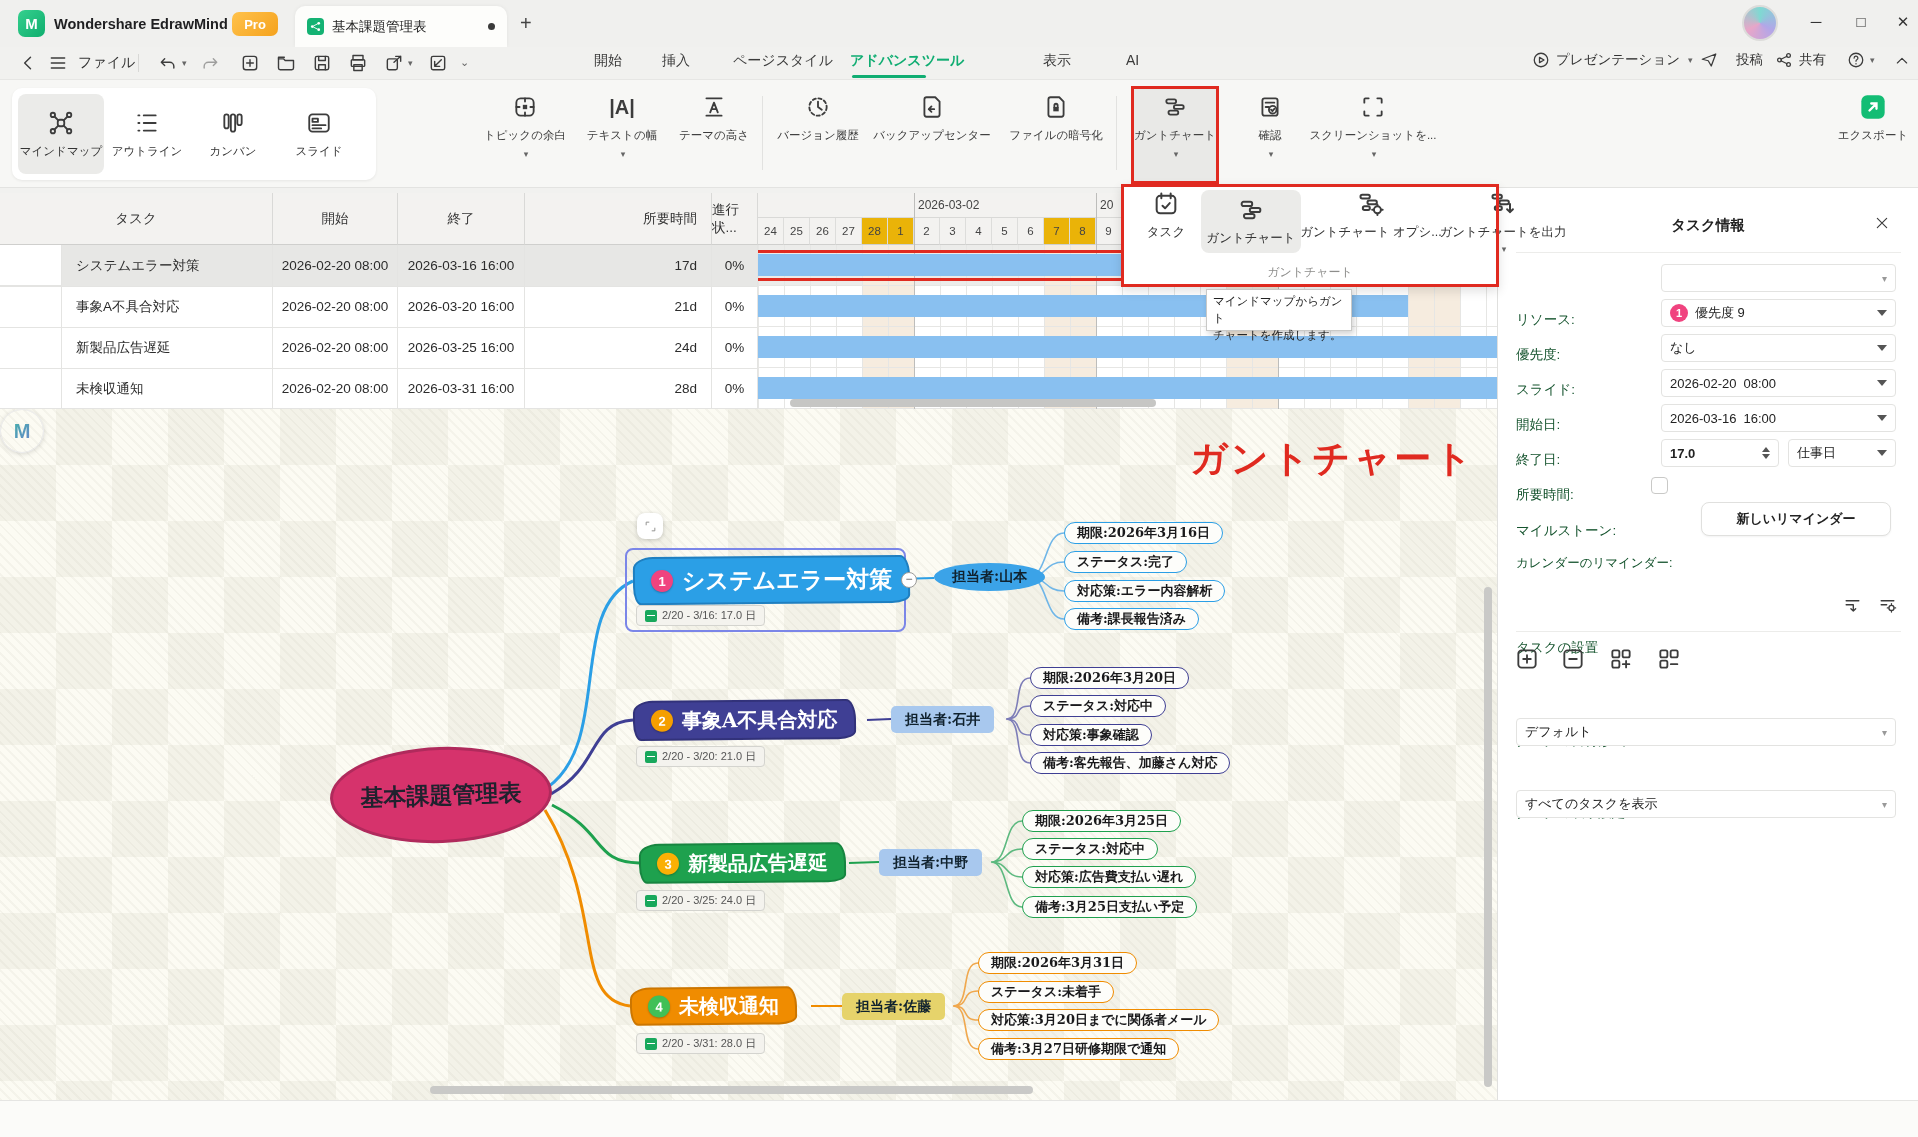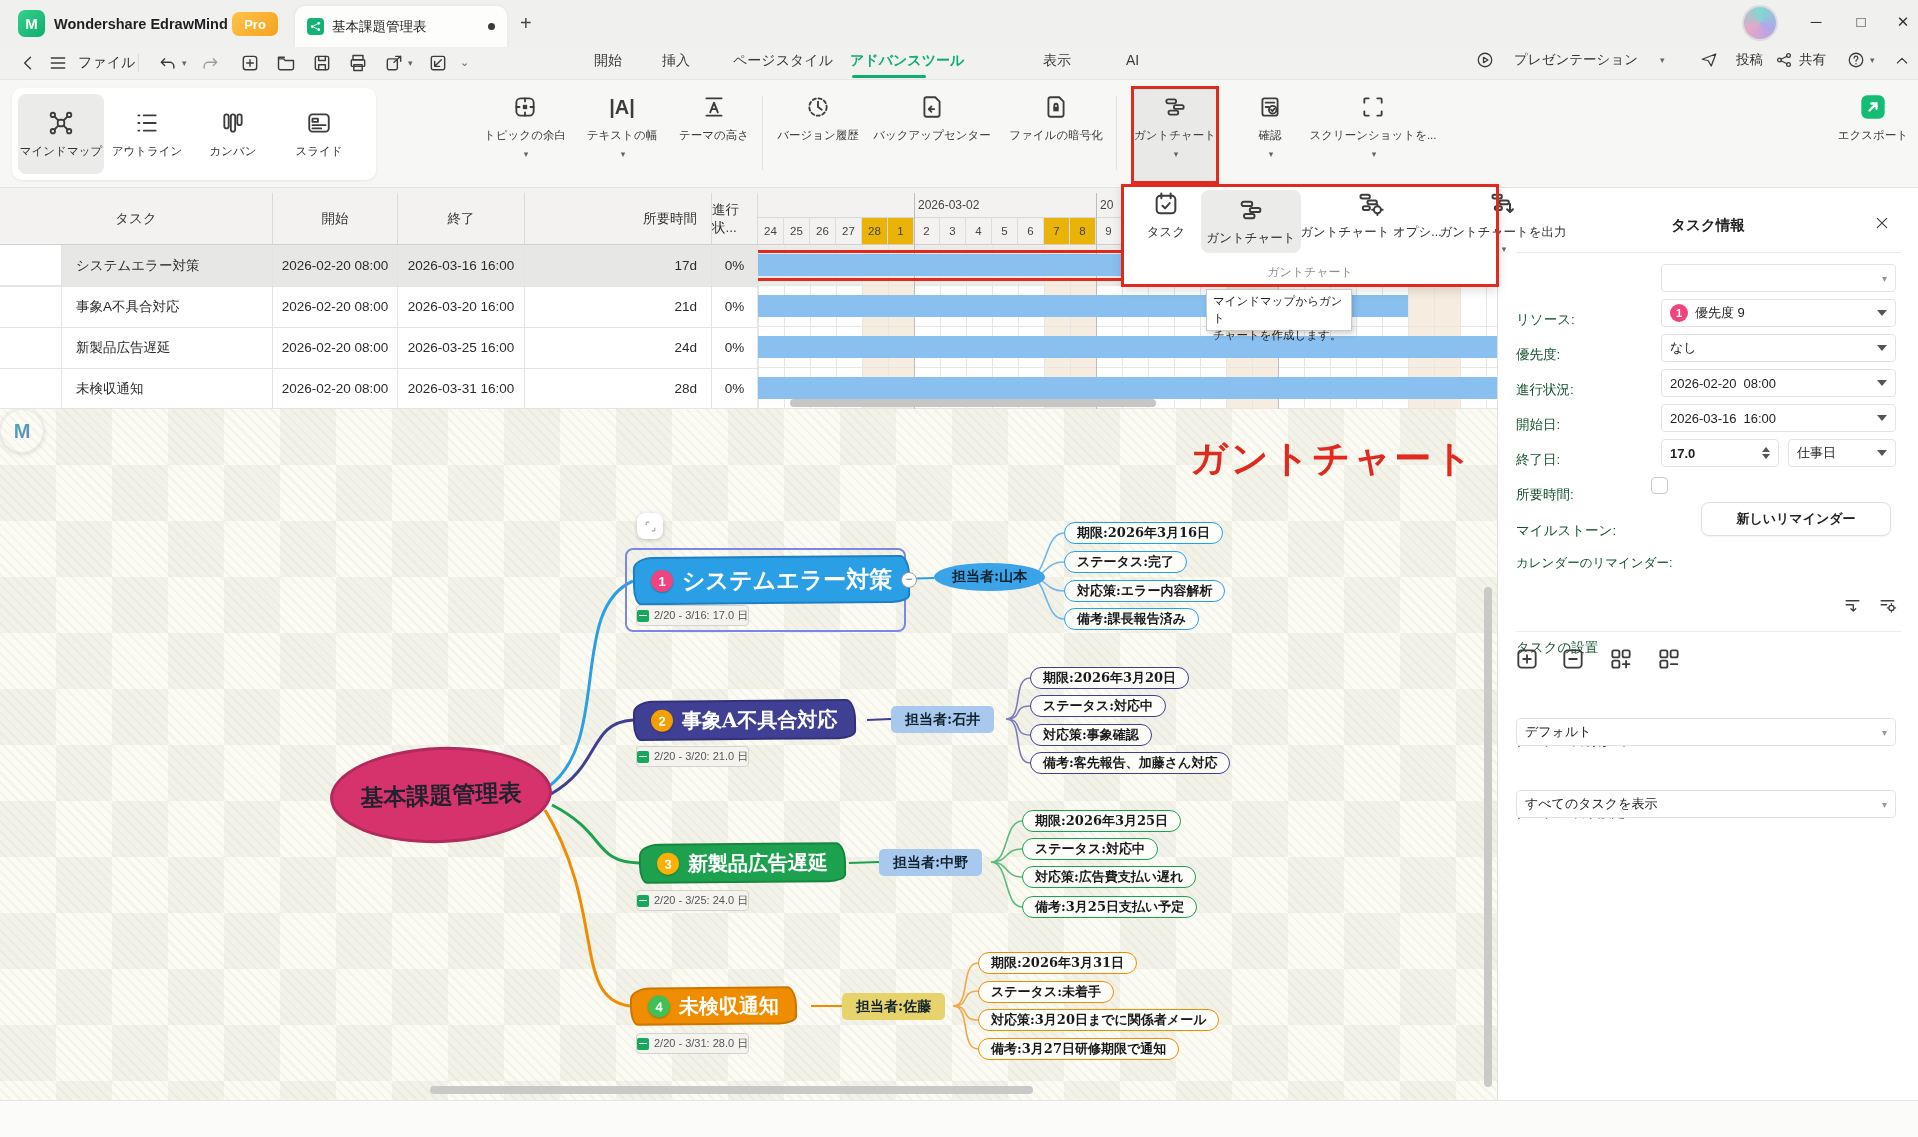--- a/index.html
+++ b/index.html
@@ -79,21 +79,21 @@
   .sqbtn{position:absolute;width:30px;height:30px;display:flex;align-items:center;justify-content:center;}
   
   #canvas{left:0;top:409px;width:1497px;height:691px;overflow:hidden;
     background-color:#fcfbf3;
     background-image:
       repeating-linear-gradient(45deg,rgba(190,188,172,.12) 0 2px,transparent 2px 7px),
       conic-gradient(#f3f2e8 25%,transparent 0 50%,#f3f2e8 0 75%,transparent 0);
     background-size:100% 100%,112px 112px;}
   .scrib{position:absolute;display:inline-flex;align-items:center;gap:9px;padding:5px 16px;color:#fff;font-family:"DejaVu Serif",serif;font-weight:bold;border-radius:20px 10px 18px 8px/12px 20px 8px 18px;transform:rotate(-.5deg);}
   .nbadge{width:22px;height:22px;border-radius:50%;color:#fff;font:bold 13px "Liberation Sans",sans-serif;display:flex;align-items:center;justify-content:center;box-shadow:0 1px 2px rgba(0,0,0,.25);flex:none;}
-  .datebadge{position:absolute;display:inline-flex;align-items:center;gap:5px;padding:2px 0;background:#f4f3ee;border:1px solid #d4d4cf;border-radius:4px;font-size:11px;color:#555;}
+  .datebadge{position:absolute;display:inline-flex;align-items:center;gap:5px;padding:2px 8px;background:#f4f3ee;border:1px solid #d4d4cf;border-radius:4px;font-size:11px;color:#555;}
   .calic{width:12px;height:12px;border-radius:2px;background:#18a85c;position:relative;flex:none}
   .calic:after{content:"";position:absolute;left:2px;top:5px;width:8px;height:1.5px;background:#fff;}
   .owner{position:absolute;display:inline-flex;align-items:center;justify-content:center;padding:3px 14px;font-family:"DejaVu Serif",serif;font-weight:bold;font-size:14px;color:#10222e;}
   .pill{position:absolute;display:inline-flex;align-items:center;padding:1px 12px;height:22px;background:#fdfdfa;border-radius:12px;font-family:"DejaVu Serif",serif;font-weight:bold;font-size:13px;color:#19191b;white-space:nowrap;}
   #seltopic{left:625px;top:139px;width:281px;height:84px;border:2px solid #7b86e8;border-radius:8px;}
   #floatbtn{left:637px;top:104px;width:26px;height:26px;border-radius:8px;background:#fff;box-shadow:0 1px 4px rgba(0,0,0,.2);display:flex;align-items:center;justify-content:center;color:#8a8a88;}
   #minuscirc{left:901px;top:163px;width:16px;height:16px;border-radius:50%;background:#fff;border:1px solid #9a9a98;color:#666;font-size:12px;line-height:13px;text-align:center;}
   #annotation{left:1190px;top:434px;font-size:37px;font-weight:bold;color:#e02a20;letter-spacing:3px;font-family:"DejaVu Sans",sans-serif;z-index:25;}
   #wm{left:56px;top:596px;width:44px;height:44px;border-radius:50%;background:#fff;box-shadow:0 1px 5px rgba(0,0,0,.15);display:flex;align-items:center;justify-content:center;font-weight:bold;font-size:20px;background-image:linear-gradient(135deg,#2fc795,#7b6fe0);-webkit-background-clip:text;color:transparent;border:1px solid #eee;}
   .cscroll{position:absolute;background:#c9c9c7;border-radius:4px;}
@@ -182,21 +182,21 @@
   <div class="abs mini-dd" style="left:458px;top:56px;font-size:11px">⌄</div>
 
   <div class="menutab" style="left:594px">開始</div>
   <div class="menutab" style="left:662px">挿入</div>
   <div class="menutab" style="left:733px">ページスタイル</div>
   <div class="menutab active" style="left:850px">アドバンスツール</div>
   <div id="menu-underline" class="abs"></div>
   <div class="menutab" style="left:1043px">表示</div>
   <div class="menutab" style="left:1126px">AI</div>
 
-  <div class="abs row" style="left:1476px;top:51px;gap:20px">
+  <div class="abs row" style="left:1532px;top:51px;gap:6px">
     <svg class="icn" style="width:18px;height:18px" viewBox="0 0 24 24">
         <circle cx="12" cy="12" r="9"></circle>
         <path d="M10 8.5v7l6-3.5z"></path>
       </svg>
     <span class="rtxt">プレゼンテーション</span>
       <span class="mini-dd">▾</span>
   </div>
   <div class="abs row" style="left:1700px;top:51px;gap:18px">
     <svg class="icn" style="width:18px;height:18px" viewBox="0 0 24 24">
         <path d="M3 11 21 4l-6 16-4-7z"></path>
@@ -502,21 +502,21 @@
         <span class="lt-arrow">▾</span>
       </div>
 
     <div class="plabel" style="top:117px">優先度:</div>
     <div class="pctl" style="top:111px">
       <span class="pinkdot">1</span>
       <span class="grow">優先度 9</span>
         <span class="dk-arrow"></span>
     </div>
 
-    <div class="plabel" style="top:152px">進行状況:</div>
+    <div class="plabel" style="top:152px">スライド:</div>
     <div class="pctl" style="top:146px">
         <span class="grow">なし</span>
         <span class="dk-arrow"></span>
       </div>
 
     <div class="plabel" style="top:187px">開始日:</div>
     <div class="pctl" style="top:181px">
         <span>2026-02-20</span>
         <span class="grow">08:00</span>
         <span class="dk-arrow"></span>

